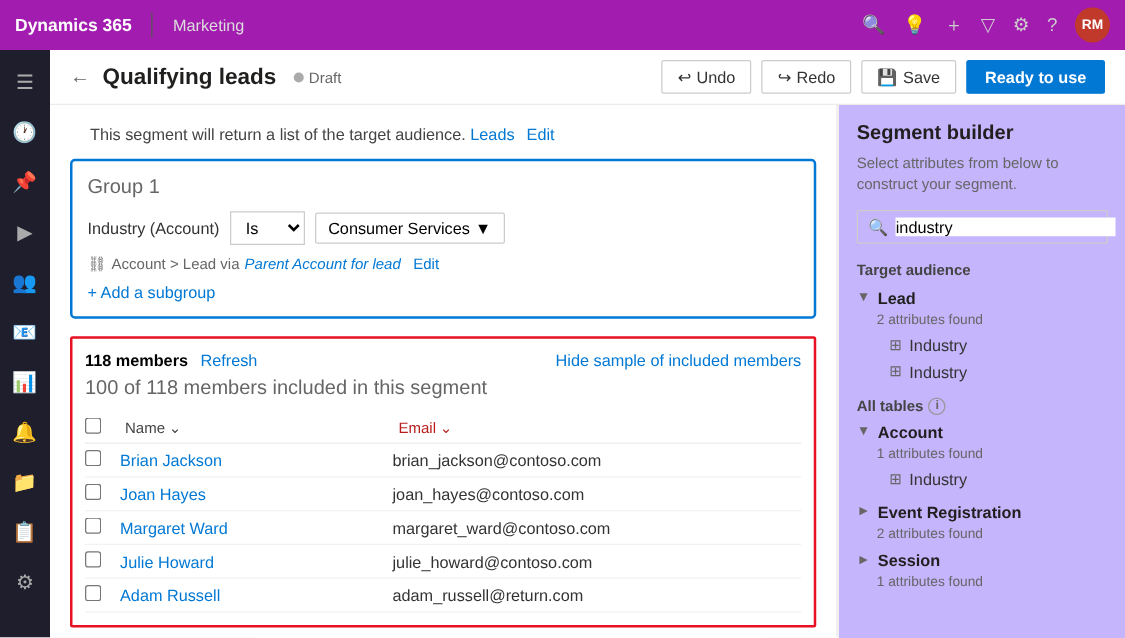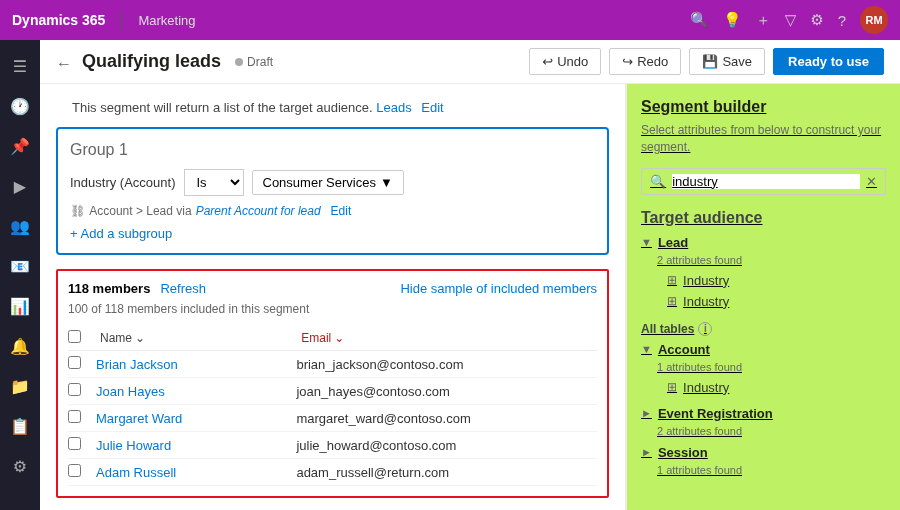--- a/index.html
+++ b/index.html
@@ -132,52 +132,51 @@
       border-radius: 2px;
       padding: 10px;
     }
     .members-header {
       display: flex; align-items: center; gap: 10px; margin-bottom: 6px;
     }
     .members-count { font-size: 13px; font-weight: 600; }
     .refresh-link { color: #0078d4; font-size: 13px; cursor: pointer; }
     .members-spacer { flex: 1; }
     .hide-link { color: #0078d4; font-size: 13px; cursor: pointer; }
-    .members-subtitle { font-size: 12px; color: #666; margin-bottom: 10px; }
+    .members-subtitle { font-size: 16px; color: #666; margin-bottom: 10px; }
     .table-header { display: flex; align-items: center; border-bottom: 1px solid #edebe9; padding: 4px 0; gap: 4px; }
     .table-header-check { width: 28px; }
     .col-name { flex: 1; font-size: 12px; color: #444; display: flex; align-items: center; gap: 3px; }
     .col-email { flex: 1.5; font-size: 12px; color: #b91c1c; display: flex; align-items: flex-start; gap: 3px; }
     .table-row { display: flex; align-items: center; padding: 5px 0; border-bottom: 1px solid #f3f2f1; }
     .row-check { width: 28px; }
     .row-name { flex: 1; color: #0078d4; font-size: 13px; cursor: pointer; }
     .row-email { flex: 1.5; font-size: 13px; color: #333; }
 
     
     .right-panel {
-      width: 274px;
-      background: #bef264;
+      width: 230px;
+      background: #c4b5fd;
       padding: 14px;
       overflow-y: auto;
       border-left: 1px solid #edebe9;
-      text-decoration: underline;
     }
     .panel-title { font-size: 16px; font-weight: 600; color: #201f1e; margin-bottom: 6px; }
     .panel-subtitle { font-size: 12px; color: #666; margin-bottom: 12px; line-height: 1.4; }
 
     .search-box {
       display: flex; align-items: center;
       border: 1px solid #ccc; border-radius: 2px;
       padding: 5px 8px; gap: 6px; margin-bottom: 14px;
     }
     .search-icon { color: #666; font-size: 13px; }
     .search-input { border: none; outline: none; font-size: 13px; flex: 1; }
     .search-clear { color: #666; cursor: pointer; font-size: 13px; }
 
-    .target-audience-label { font-size: 16px; font-weight: 600; color: #444; margin-bottom: 8px; }
+    .target-audience-label { font-size: 12px; font-weight: 600; color: #444; margin-bottom: 8px; }
 
     .tree-section { margin-bottom: 8px; }
     .tree-header {
       display: flex; align-items: center; gap: 6px;
       font-size: 13px; font-weight: 600; color: #201f1e;
       cursor: pointer; margin-bottom: 4px;
     }
     .tree-chevron { font-size: 11px; color: #666; }
     .tree-sub { font-size: 11px; color: #666; margin-left: 16px; margin-bottom: 4px; }
 

